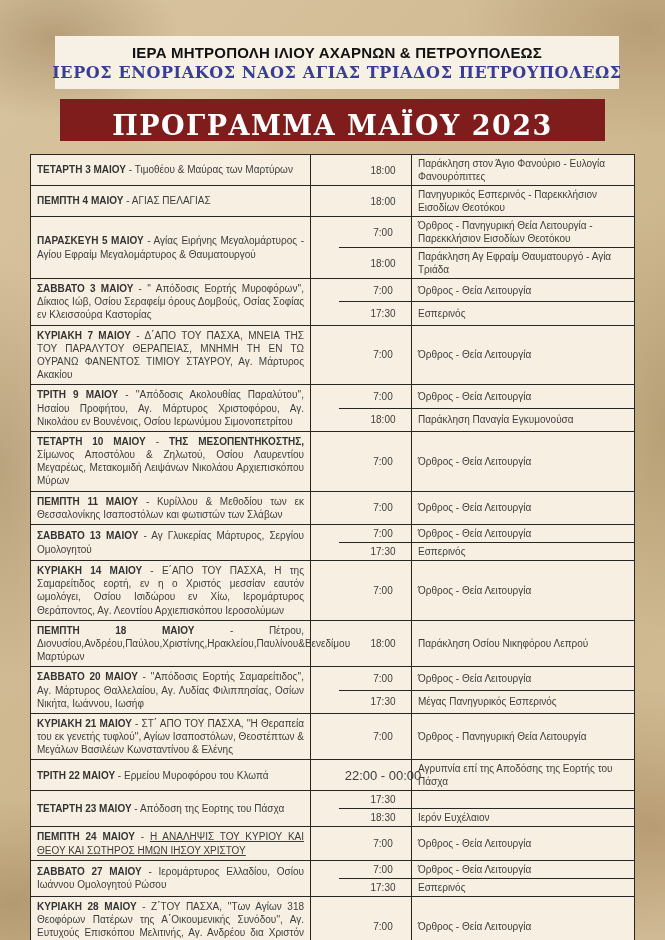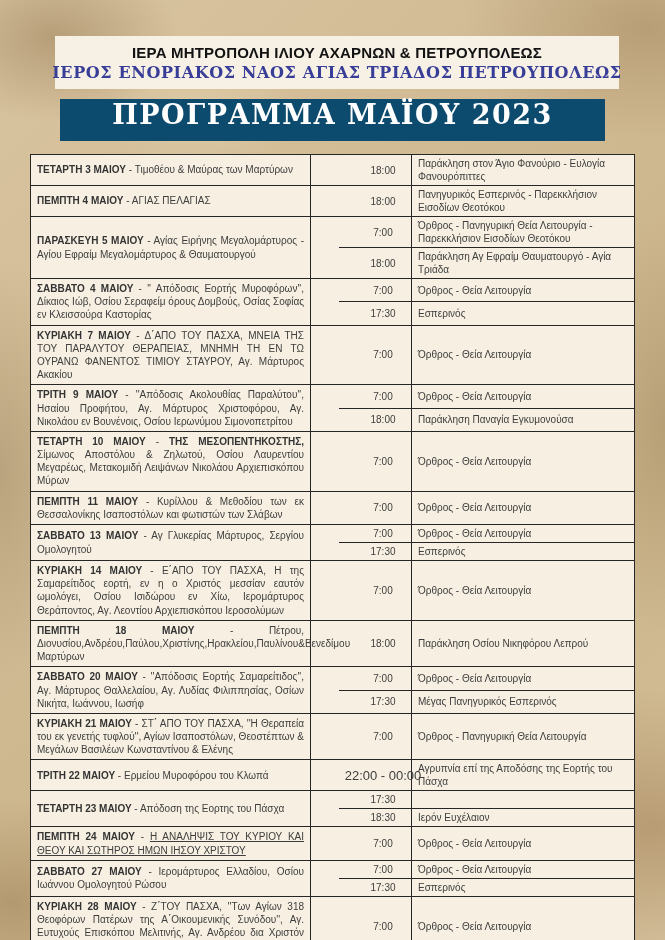--- a/index.html
+++ b/index.html
@@ -33,22 +33,22 @@
   .header-line1{
     font-family:"Liberation Sans",sans-serif;font-weight:700;
     font-size:15px;letter-spacing:.2px;color:#121212;white-space:nowrap;
   }
   .header-line2{
     font-family:"DejaVu Serif",serif;font-weight:700;
     font-size:16px;letter-spacing:.6px;color:#383d97;white-space:nowrap;margin-top:2px;
   }
   .banner{
     position:absolute;left:60px;top:99px;width:545px;height:42px;
-    background:#0c4a6e;
-    display:flex;align-items:flex-start;justify-content:center;
+    background:#7f1d1d;
+    display:flex;align-items:flex-end;justify-content:center;
   }
   .banner-title{
     font-family:"DejaVu Serif",serif;font-weight:700;
     font-size:27px;color:#ffffff;letter-spacing:1.5px;white-space:nowrap;
   }
 
   .panel{
     position:absolute;left:30px;top:154px;width:605px;
     background:#f7f0e2;
     box-sizing:border-box;
@@ -136,21 +136,21 @@
             <div class="cell-desc">Όρθρος - Πανηγυρική Θεία Λειτουργία - Παρεκκλήσιον Εισοδίων Θεοτόκου</div>
           </div>
           <div class="svc-row">
             <div class="cell-time">18:00</div>
             <div class="cell-desc">Παράκληση Αγ Εφραίμ Θαυματουργό - Αγία Τριάδα</div>
           </div>
         </div>
       </div>
       <div class="srow">
         <div class="cell-date">
-          <div><span class="day">ΣΑΒΒΑΤΟ 4 ΜΑΙΟΥ</span> - <span class="">'' Απόδοσις Εορτής Μυροφόρων'', Δίκαιος Ιώβ, Οσίου Σεραφείμ όρους Δομβούς, Οσίας Σοφίας εν Κλεισσούρα Καστορίας</span></div>
+          <div><span class="day">ΣΑΒΒΑΤΟ 3 ΜΑΙΟΥ</span> - <span class="">'' Απόδοσις Εορτής Μυροφόρων'', Δίκαιος Ιώβ, Οσίου Σεραφείμ όρους Δομβούς, Οσίας Σοφίας εν Κλεισσούρα Καστορίας</span></div>
         </div>
         <div class="svc-block">
           <div class="svc-row">
             <div class="cell-time">7:00</div>
             <div class="cell-desc">Όρθρος - Θεία Λειτουργία</div>
           </div>
           <div class="svc-row">
             <div class="cell-time">17:30</div>
             <div class="cell-desc">Εσπερινός</div>
           </div>

